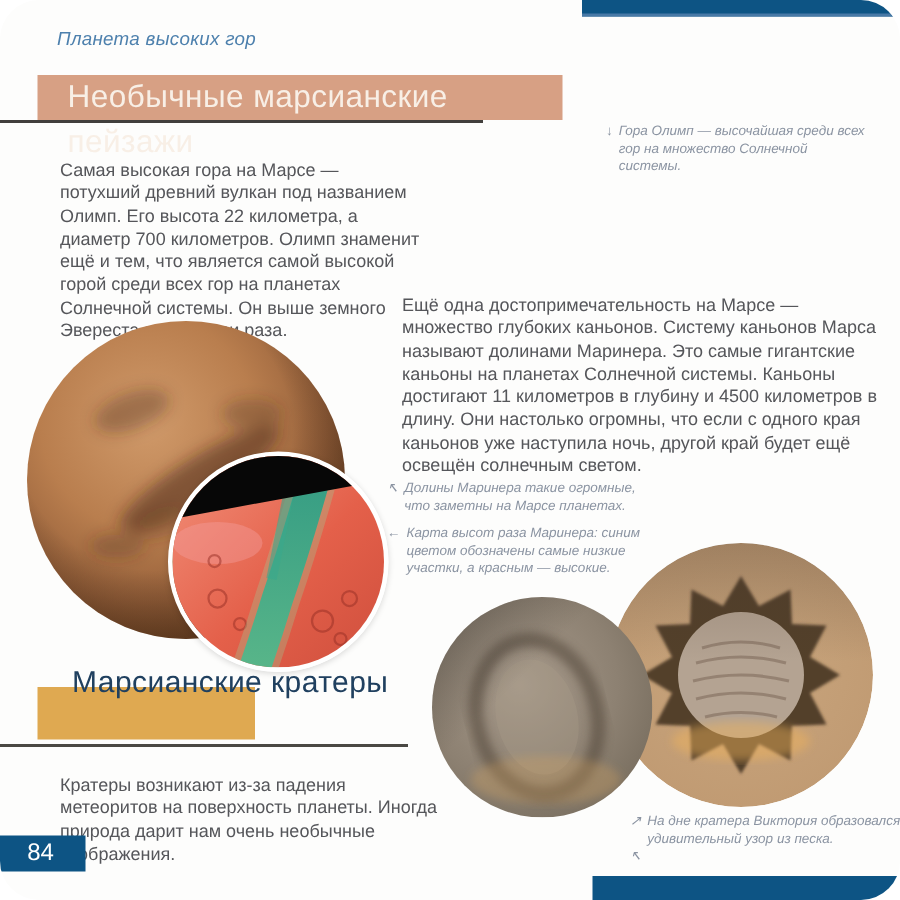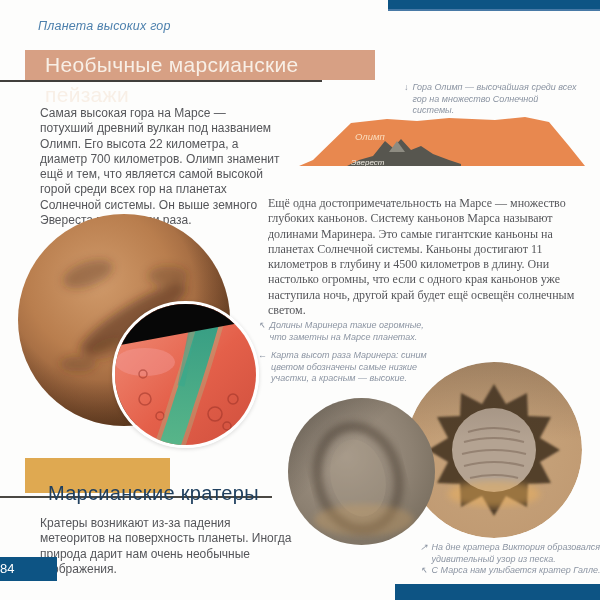--- a/index.html
+++ b/index.html
@@ -2,20 +2,21 @@
 <html lang="ru"><head>
 <meta charset="utf-8">
 <style>
   html,body{margin:0;padding:0;}
   .page{
     position:relative;
     width:600px;height:600px;
     background:#fdfdfc;
     overflow:hidden;
     font-family:"Liberation Sans",sans-serif;
+    border-radius:26px;
   }
   .topbar{
     position:absolute;left:388px;top:0;width:212px;height:9px;
     background:#0d5484;border-bottom:2px solid #4879a6;
   }
   .bottombar{
     position:absolute;left:395px;top:584px;width:205px;height:16px;
     background:#0d5484;
   }
   .kicker{
@@ -29,21 +30,21 @@
   .banner1 .t{
     display:block;padding-left:20px;line-height:30px;
     font-size:21px;color:#f8efe6;letter-spacing:.3px;
   }
   .rule1{position:absolute;left:0;top:80px;width:322px;height:2px;background:#413f3c;}
   .rule2{position:absolute;left:0;top:496px;width:272px;height:2px;background:#4a4843;}
   .body-text{
     position:absolute;color:#55565a;font-size:12px;line-height:15.3px;
   }
   .p1{left:40px;top:94px;width:242px;}
-  .p2{left:268px;top:184px;width:322px;font-family:Liberation Serif, serif;}
+  .p2{left:268px;top:184px;width:322px;}
   .p3{left:40px;top:504px;width:252px;}
   .caption{
     position:absolute;display:flex;gap:4px;
     font-style:italic;font-size:9px;line-height:1.3;color:#8b94a2;
   }
   .caption .ar{flex:0 0 auto;}
   .cap-olympus{left:404px;top:82px;width:178px;}
   .cap-valles-far{left:258px;top:320px;width:168px;}
   .cap-valles-map{left:258px;top:350px;width:196px;}
   .cap-victoria{left:420px;top:542px;width:192px;}
@@ -63,21 +64,21 @@
     position:absolute;left:406px;top:362px;width:176px;height:176px;
     border-radius:50%;overflow:hidden;z-index:2;
   }
   .banner2{
     position:absolute;left:25px;top:458px;width:145px;height:35px;
     background:#dfa951;
   }
   .pagenum{
     position:absolute;left:0;top:557px;width:57px;height:24px;
     background:#0d5484;color:#ffffff;
-    font-size:13px;line-height:24px;text-align:left;padding-right:3px;
+    font-size:16px;line-height:24px;text-align:center;padding-right:3px;
     box-sizing:border-box;
   }
   svg{display:block;}
 </style>
 </head>
 <body>
 
 <div class="page">
 
   <div class="topbar"></div>
@@ -89,29 +90,20 @@
   </div>
   <div class="rule1"></div>
 
   <p class="body-text p1">Самая высокая гора на Марсе — потухший древний вулкан под названием Олимп. Его высота 22 километра, а диаметр 700 километров. Олимп знаменит ещё и тем, что является самой высокой горой среди всех гор на планетах Солнечной системы. Он выше земного Эвереста почти в три раза.</p>
 
   <div class="caption cap-olympus">
     <span class="ar">↓</span>
     <span>Гора Олимп — высочайшая среди всех гор на множество Солнечной системы.</span>
   </div>
 
-  <div class="diagram">
-    <svg viewBox="0 0 290 58" width="290" height="58">
-      <path d="M2,56 L16,50 L54,13 L90,9 L120,11 L152,8 L198,10 L228,7 L252,12 L272,36 L288,56 Z" fill="#e8884f"></path>
-      <path d="M50,56 L62,50 L76,46 L88,31 L96,38 L104,29 L114,40 L124,36 L136,44 L152,50 L164,54 L164,56 Z" fill="#57564f"></path>
-      <path d="M100,31 L108,42 L92,42 Z" fill="#8e8c82"></path>
-      <text x="58" y="30" font-size="9.5" font-style="italic" fill="rgba(252,228,200,0.9)">Олимп</text>
-      <text x="54" y="55" font-size="8" font-style="italic" fill="#f0ece2">Эверест</text>
-    </svg>
-  </div>
 
   <p class="body-text p2">Ещё одна достопримечательность на Марсе — множество глубоких каньонов. Систему каньонов Марса называют долинами Маринера. Это самые гигантские каньоны на планетах Солнечной системы. Каньоны достигают 11 километров в глубину и 4500 километров в длину. Они настолько огромны, что если с одного края каньонов уже наступила ночь, другой край будет ещё освещён солнечным светом.</p>
 
   <div class="caption cap-valles-far">
     <span class="ar">↖</span>
     <span>Долины Маринера такие огромные, что заметны на Марсе планетах.</span>
   </div>
   <div class="caption cap-valles-map">
     <span class="ar">←</span>
     <span>Карта высот раза Маринера: синим цветом обозначены самые низкие участки, а красным — высокие.</span>
@@ -171,21 +163,21 @@
           <circle cx="28" cy="70" r="4"></circle>
       </g>
       <path d="M95,14 Q82,60 70,95 Q63,118 55,141" fill="none" stroke="#98d49a" stroke-width="30" opacity="0.3"></path>
       <path d="M95,14 Q82,60 70,95 Q63,118 55,141" fill="none" stroke="url(#tealg)" stroke-width="21" opacity="0.95"></path>
       <path d="M78,22 Q72,52 66,82" fill="none" stroke="#3aa98c" stroke-width="7" opacity="0.6"></path>
       <path d="M0,0 H141 V16 L0,42 Z" fill="#070707"></path>
     </svg>
   </div>
 
   <div class="banner2"></div>
-  <span class="t" style="position:absolute;left:48px;top:482px;font-size:20px;color:#20405f;letter-spacing:.3px;z-index:4;">Марсианские кратеры</span>
+  <span class="t" style="position:absolute;left:48px;top:444px;font-size:20px;color:#20405f;letter-spacing:.3px;z-index:4;">Марсианские кратеры</span>
   <div class="rule2"></div>
 
   <p class="body-text p3">Кратеры возникают из-за падения метеоритов на поверхность планеты. Иногда природа дарит нам очень необычные изображения.</p>
 
   <div class="galle">
     <svg viewBox="0 0 147 147" width="147" height="147">
       <defs>
         <radialGradient id="galbg" cx="40%" cy="40%" r="80%">
           <stop offset="0%" stop-color="#a6998a"></stop>
           <stop offset="55%" stop-color="#8d8172"></stop>
@@ -239,19 +231,18 @@
       <rect width="176" height="176" fill="url(#vlight)"></rect>
     </svg>
   </div>
 
   <div class="caption cap-victoria">
     <span class="ar">↗</span>
     <span>На дне кратера Виктория образовался удивительный узор из песка.</span>
   </div>
   <div class="caption cap-galle">
     <span class="ar">↖</span>
-    <span>С Марса нам улыбается кратер Галле.</span>
   </div>
 
   <div class="pagenum">84</div>
   <div class="bottombar"></div>
 
 </div>
 
 </body></html>

